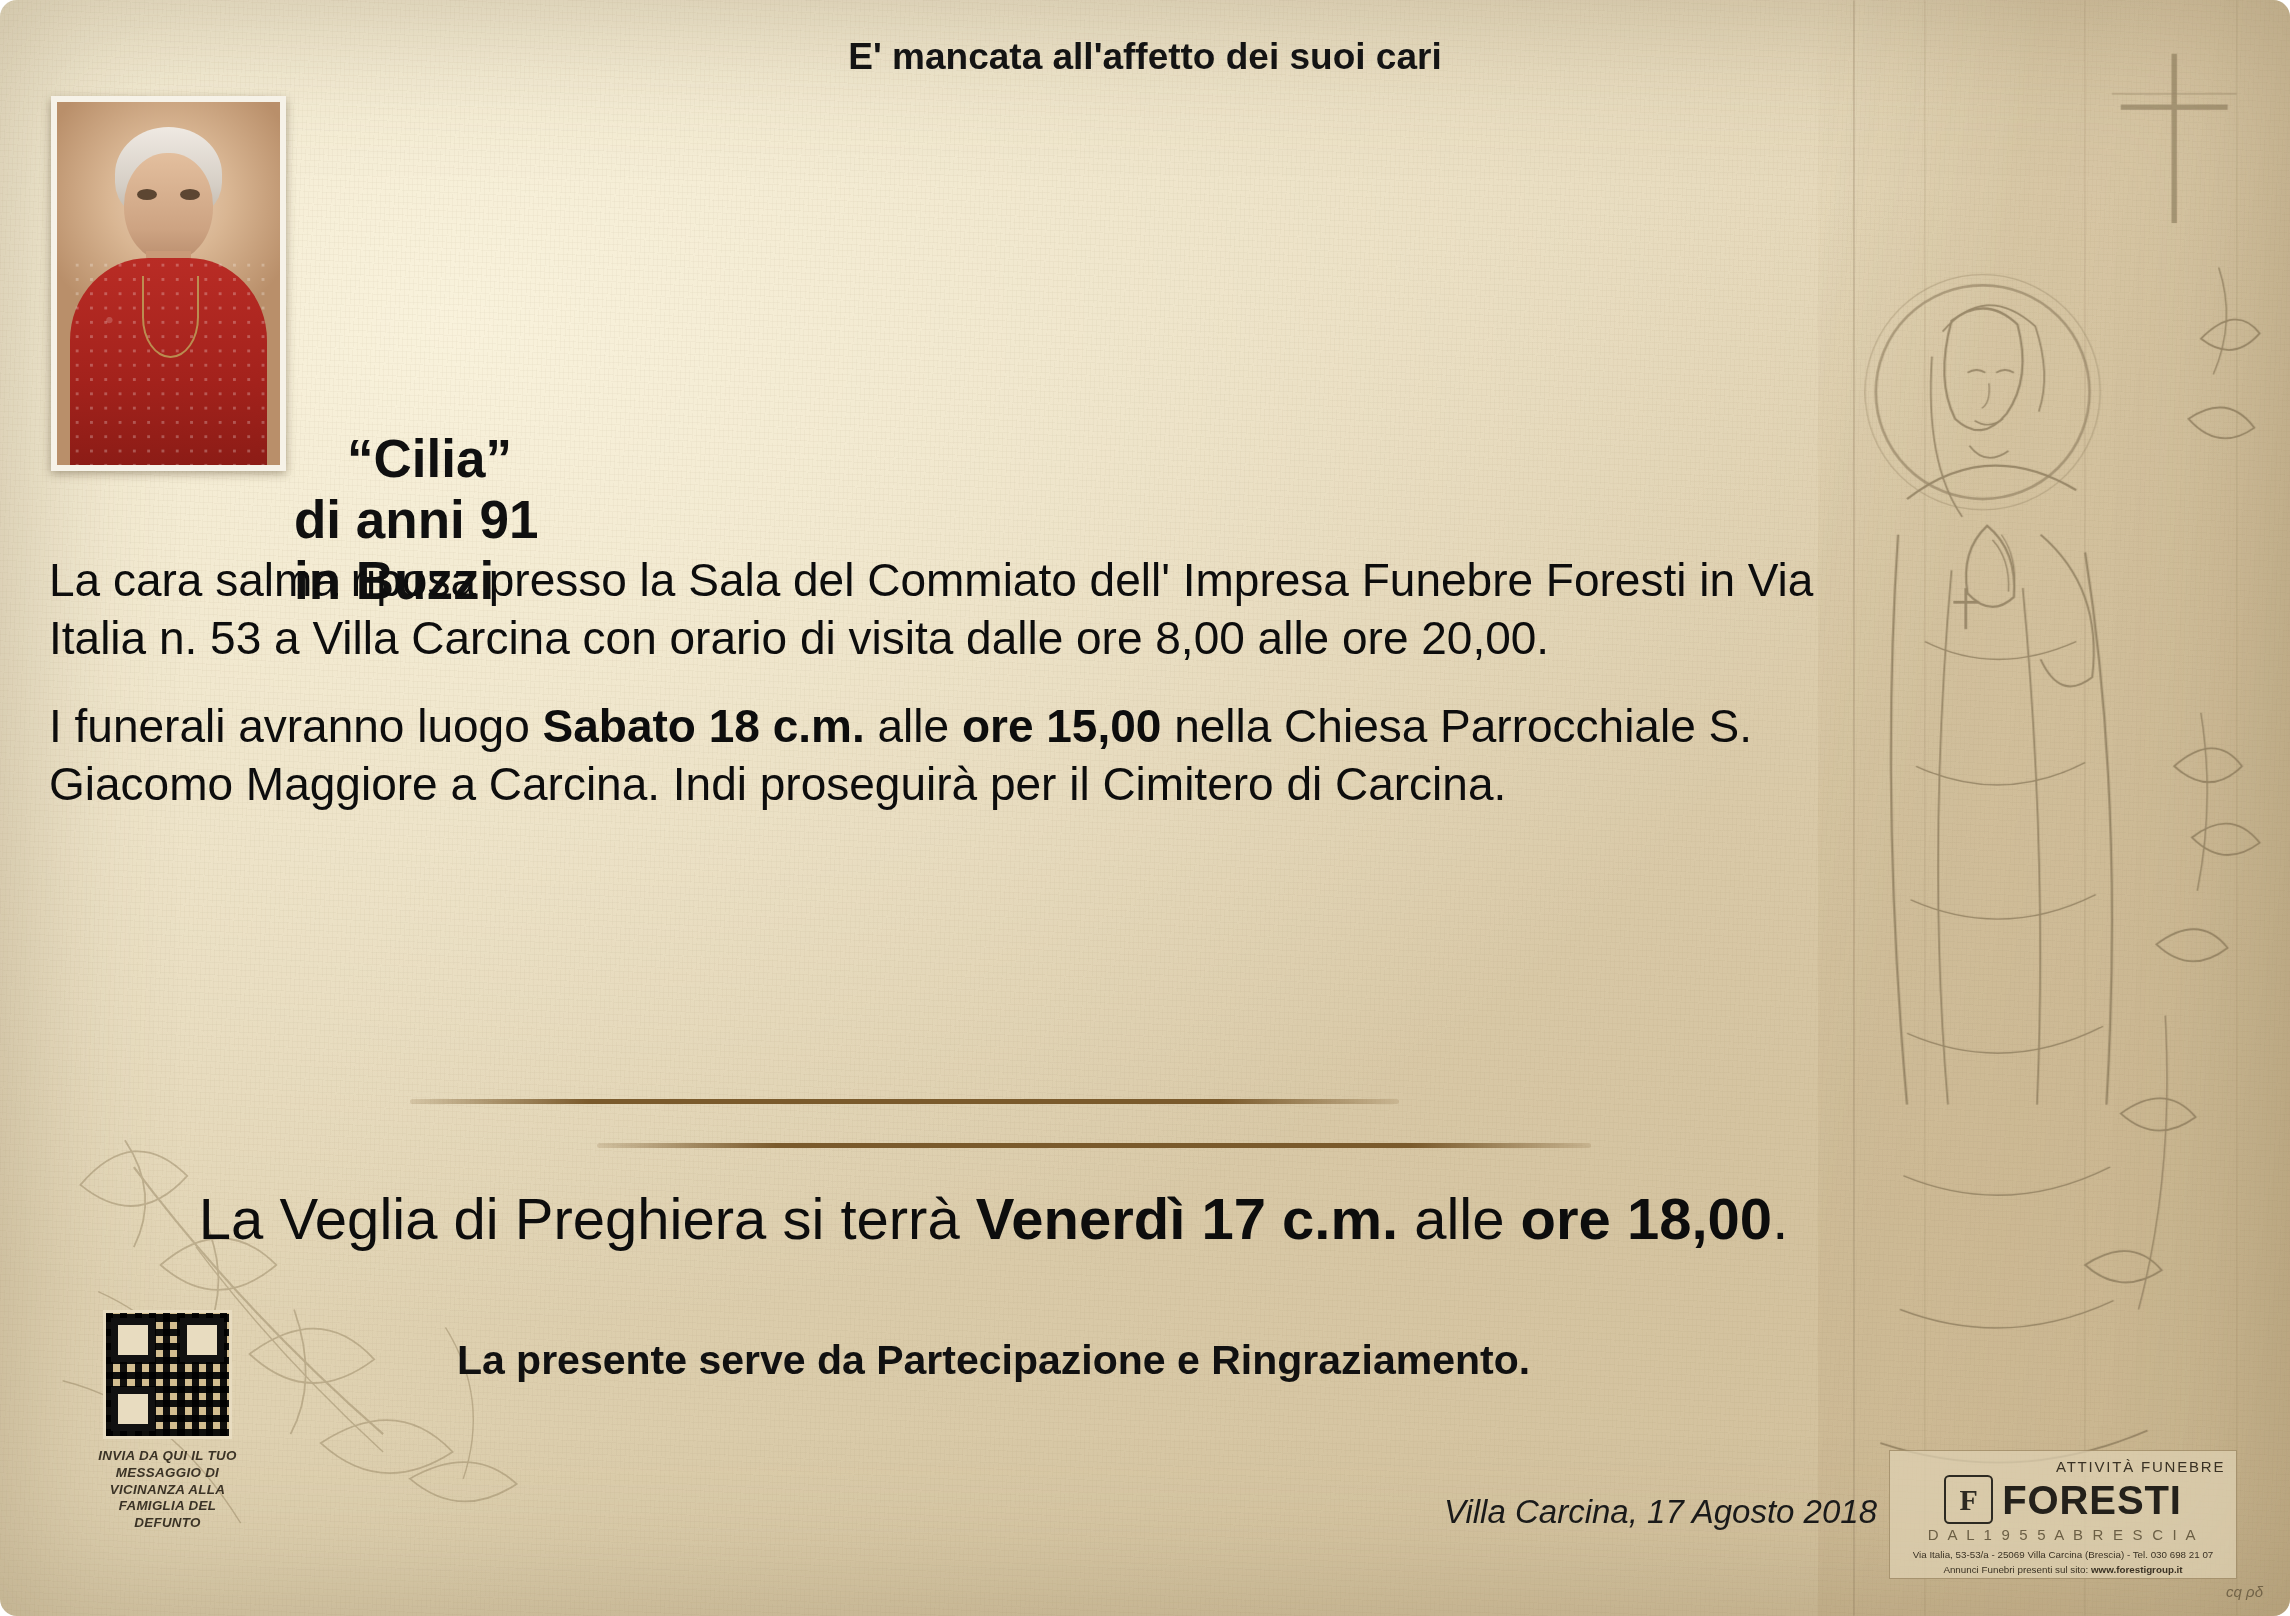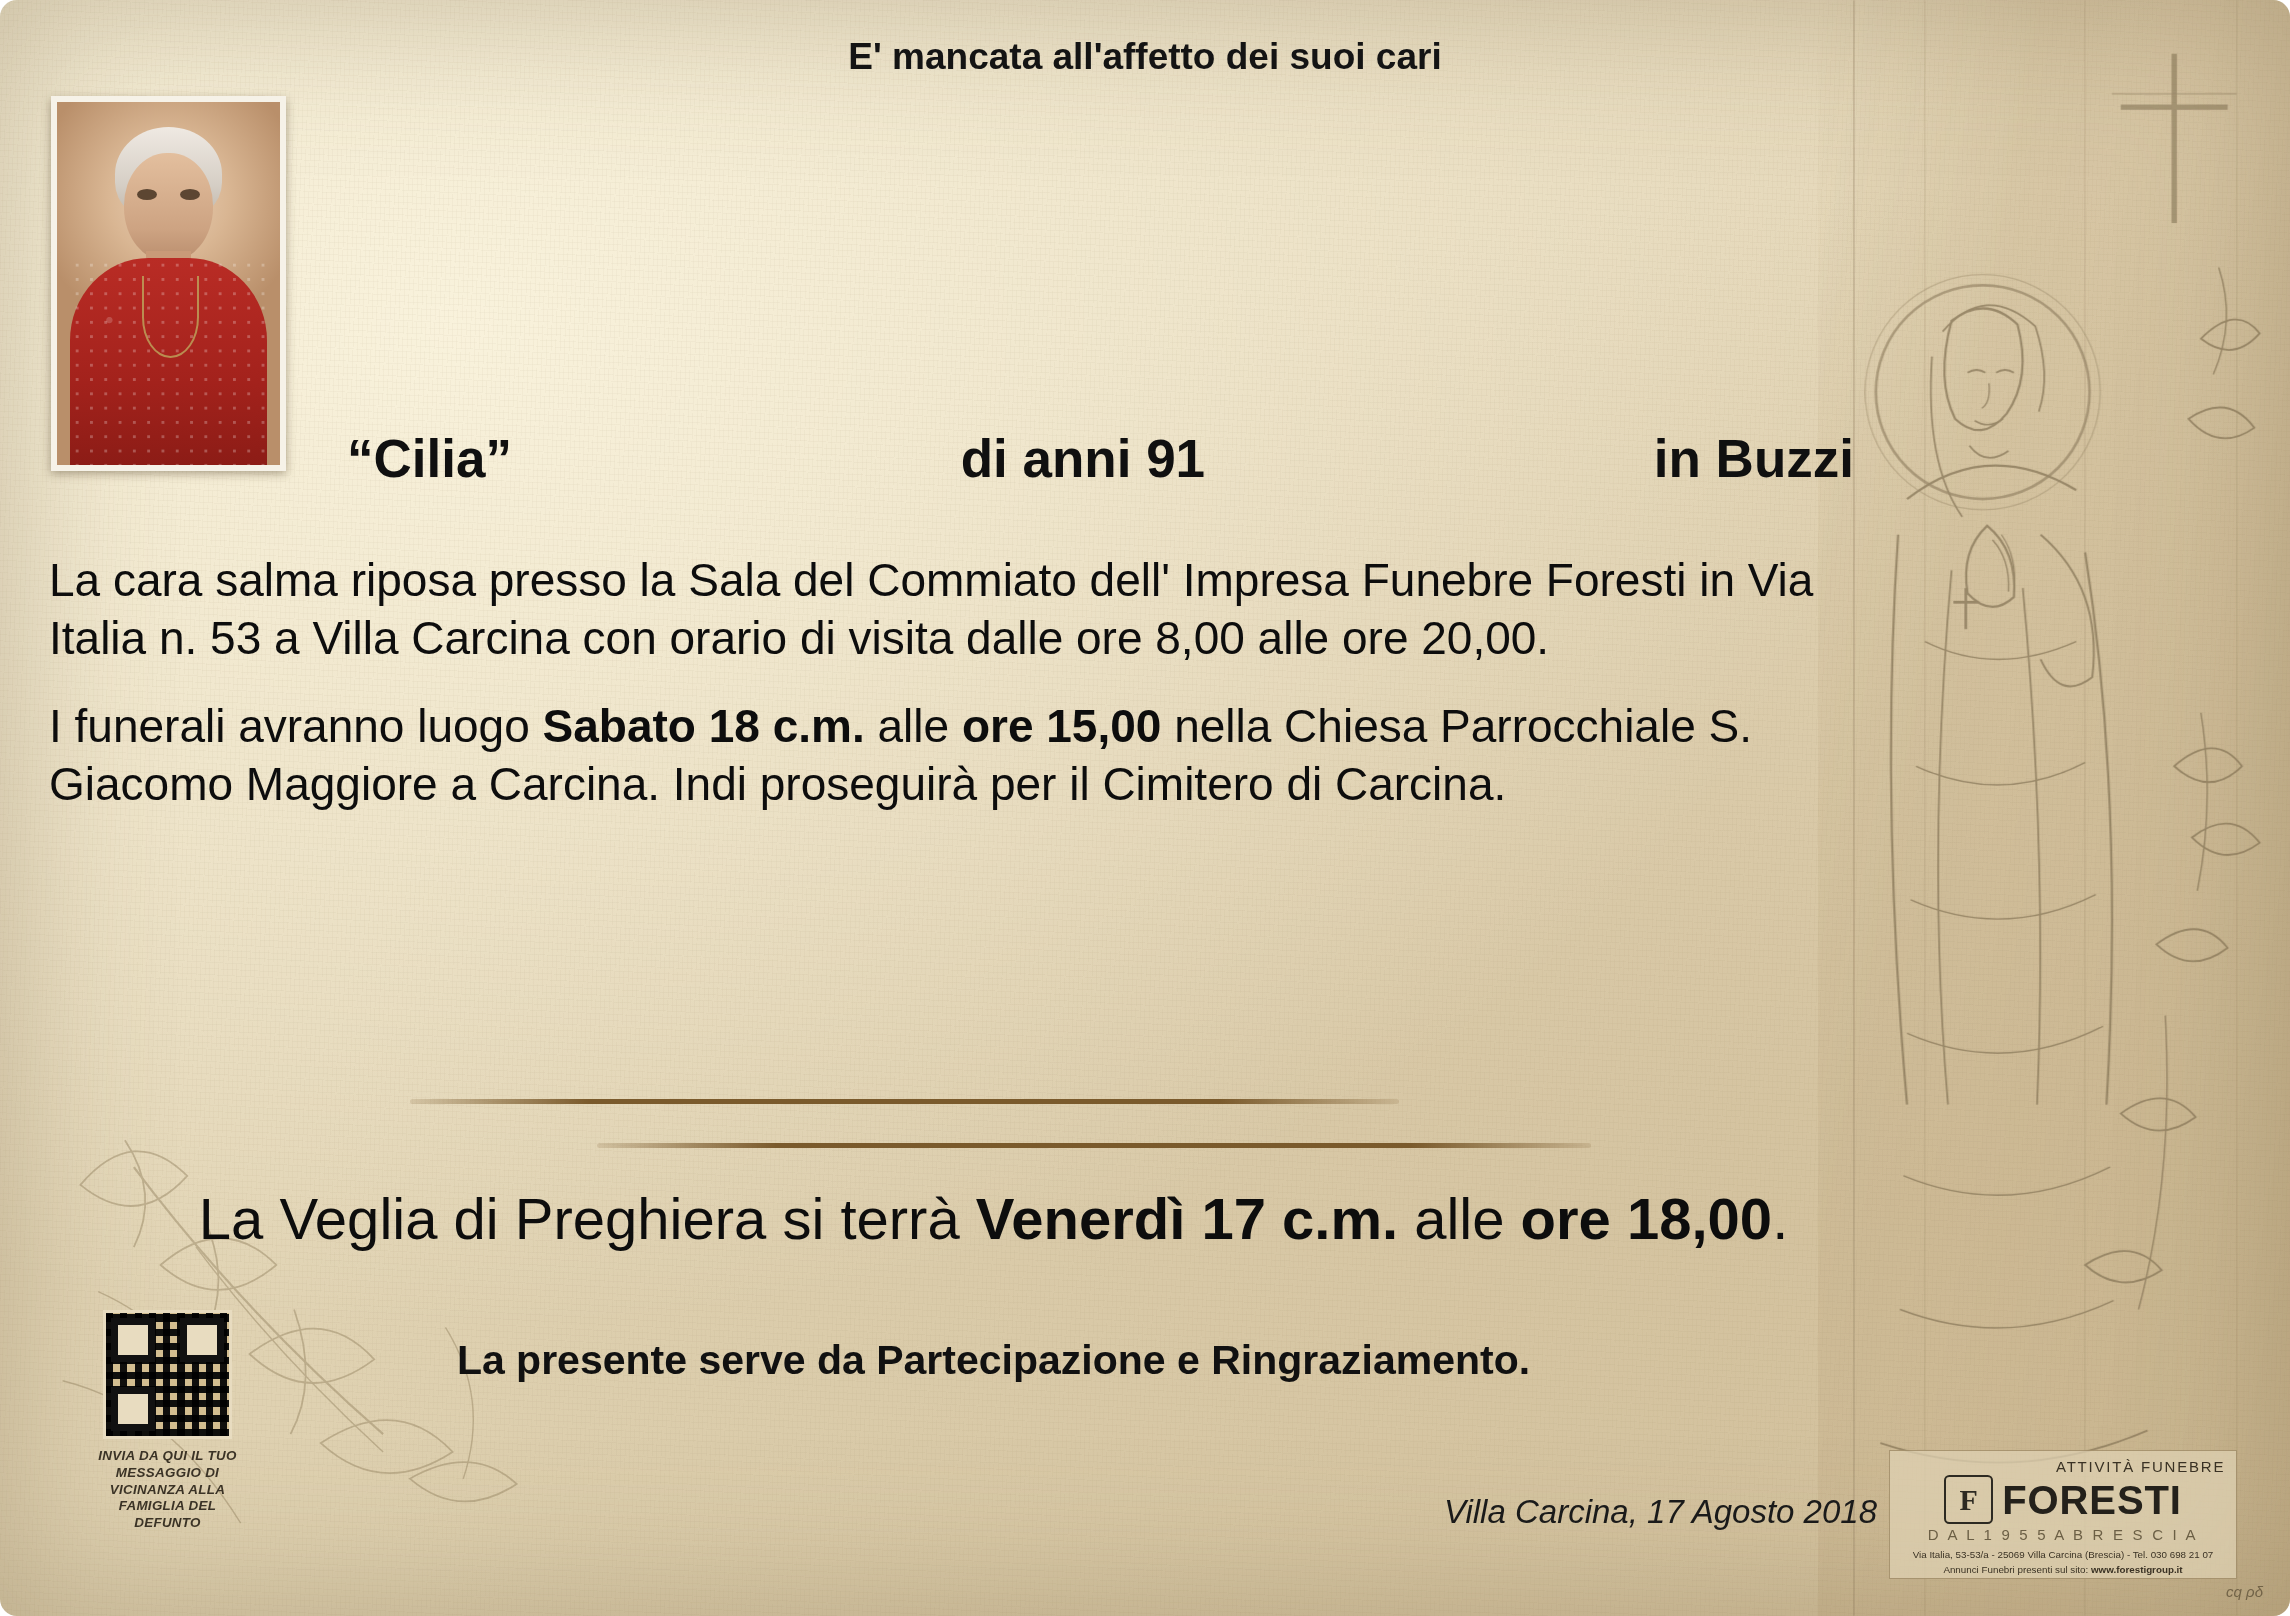--- a/index.html
+++ b/index.html
@@ -170,20 +170,21 @@
     position: absolute;
     top: 428px;
     left: 294px;
     width: 1613px;
     display: flex;
     justify-content: space-between;
     align-items: baseline;
     font-size: 53px;
     font-weight: bold;
     color: #101010;
+    flex-direction: column;
   }
   .subline .nick { padding-left: 53px; }
   .subline .age { }
   .subline .married { padding-right: 53px; }
 
   .body-text {
     position: absolute;
     left: 49px;
     top: 552px;
     width: 1849px;

